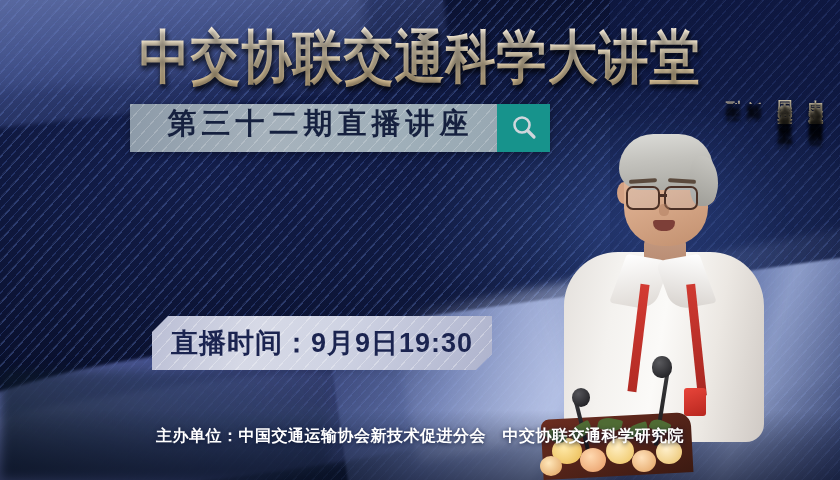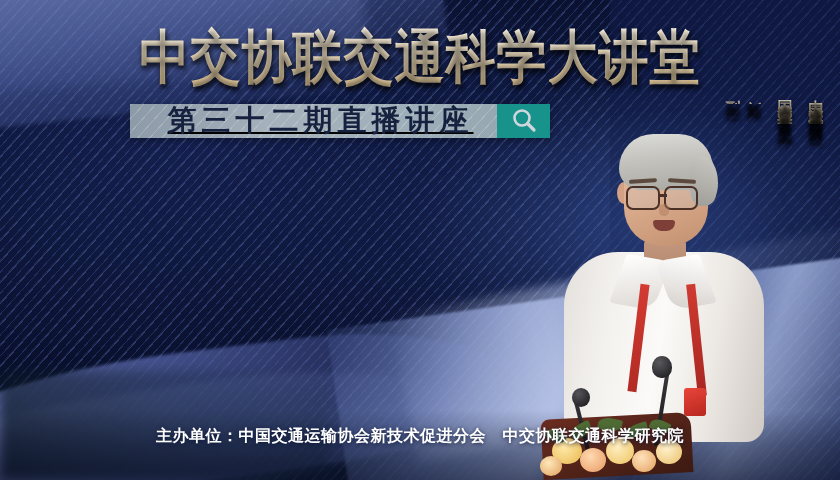--- a/index.html
+++ b/index.html
@@ -207,26 +207,25 @@
   }
   .title-shadow{
     position:absolute;left:0;right:0;top:24px;text-align:center;
     font-size:50px;line-height:58px;font-weight:bold;letter-spacing:1px;
     color:rgba(0,0,0,0.55);transform:scaleY(1.16) translate(2px,3px);
     transform-origin:center top;filter:blur(2px);
   }
 
   
   .subbar{
-    position:absolute;left:130px;top:104px;width:420px;height:34px;
+    position:absolute;left:130px;top:104px;width:420px;height:48px;
     background:linear-gradient(100deg,#8c9aa8 0%,#a6b2bc 35%,#9fafb9 65%,#93a3ae 100%);
-    display:flex;align-items:center;
+    display:flex;
     box-shadow:0 2px 8px rgba(0,0,0,0.35);
     overflow:hidden;
-    text-decoration:underline;
   }
   .subbar-stripes{
     position:absolute;inset:0;
     background:repeating-linear-gradient(-48deg,rgba(255,255,255,0.20) 0 1px,rgba(0,0,0,0) 1px 9px);
   }
   .subbar-text{
     position:relative;flex:1;text-align:center;
     font-size:29px;font-weight:bold;color:#16213f;letter-spacing:5px;
     padding-left:14px;
   }
@@ -365,20 +364,24 @@
     <div class="subbar-text">第三十二期直播讲座</div>
     <div class="search-sq">
       <svg width="30" height="30" viewBox="0 0 30 30" aria-hidden="true">
         <circle cx="13" cy="12" r="7.5" fill="none" stroke="#cfd6dc" stroke-width="2.6"></circle>
         <line x1="18.5" y1="17.5" x2="25" y2="24" stroke="#cfd6dc" stroke-width="3.2" stroke-linecap="round"></line>
       </svg>
     </div>
   </div>
 
 
+  <div class="timebox">
+    <div class="timebox-stripes"></div>
+    <div class="timebox-text">直播时间：9月9日19:30</div>
+  </div>
 
   <div class="vcols">
     <div class="vcol-name">
       <span>刘延芳</span>
       <span class="vgap"></span>
       <span>副主任</span>
     </div>
     <div class="vcol">国内直营业务事业部总工办</div>
     <div class="vcol">中国交通建设股份有限公司</div>
   </div>

